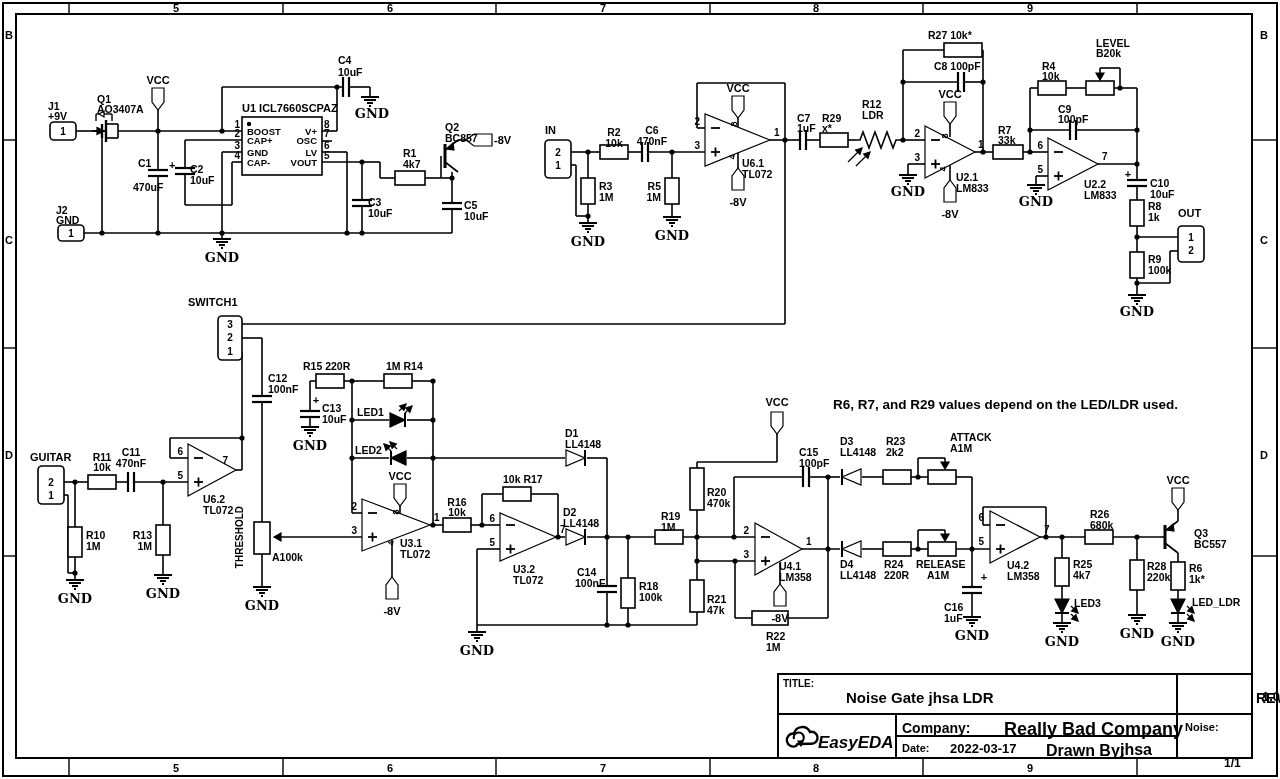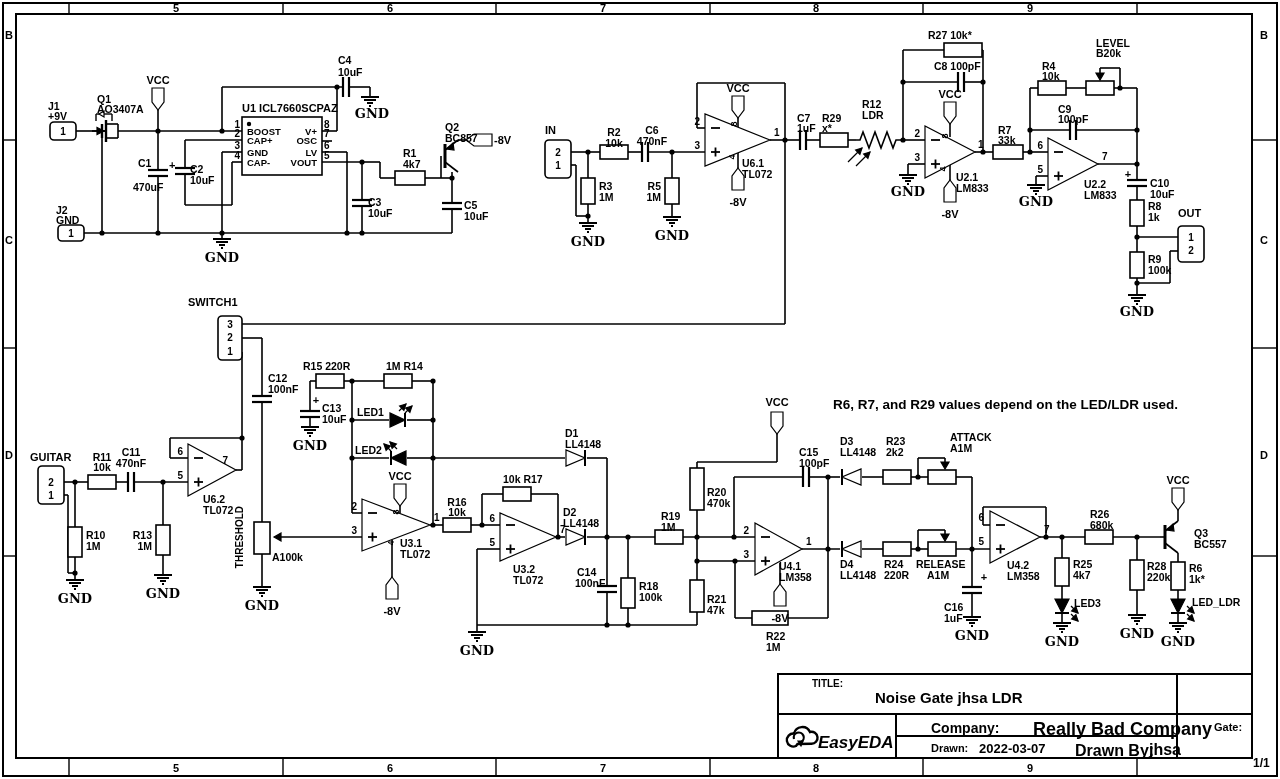--- a/index.html
+++ b/index.html
@@ -1,19 +1,19 @@
 <!DOCTYPE html>
 <html><head>
 <meta charset="utf-8">
 <style>
   html,body{margin:0;padding:0;background:#e8e8e8;}
   #page{position:relative;width:1280px;height:779px;background:#ffffff;overflow:hidden;
         font-family:"Liberation Sans",sans-serif;}
   svg{position:absolute;left:0;top:0;}
-  .tbtxt{position:absolute;color:#000;white-space:nowrap;font-family:"Liberation Sans",sans-serif;font-weight:bold;margin-left:29px;}
+  .tbtxt{position:absolute;color:#000;white-space:nowrap;font-family:"Liberation Sans",sans-serif;font-weight:bold;}
 </style>
 </head>
 <body>
 <div id="page">
 
 <svg id="canvas" width="1280" height="779" viewBox="0 0 1280 779">
       <rect x="3" y="3" width="1274" height="773" fill="none" stroke="#000" stroke-width="2"></rect>
       <rect x="16" y="14" width="1236" height="744" fill="none" stroke="#000" stroke-width="2"></rect>
       <line x1="69" y1="3" x2="69" y2="14" stroke="#000" stroke-width="1.4"></line>
       <line x1="69" y1="758" x2="69" y2="776" stroke="#000" stroke-width="1.4"></line>
@@ -791,21 +791,21 @@
       <text x="818" y="748" font-size="17" fill="#000" text-anchor="start" font-weight="bold" font-family="&quot;Liberation Sans&quot;,sans-serif" font-style="italic">EasyEDA</text>
     </svg>
 
 <div>
   <div class="tbtxt" style="left:783px;top:678px;font-size:10px">TITLE:</div>
   <div class="tbtxt" style="left:846px;top:689px;font-size:15px">Noise Gate jhsa LDR</div>
   <div class="tbtxt" style="left:1256px;top:690px;font-size:14px">REV:</div>
   <div class="tbtxt" style="left:1262px;top:689px;font-size:13px">1.0</div>
   <div class="tbtxt" style="left:902px;top:720px;font-size:14px">Company:</div>
   <div class="tbtxt" style="left:1004px;top:719px;font-size:18px">Really Bad Company</div>
-  <div class="tbtxt" style="left:1185px;top:721px;font-size:11px">Gate:</div>
+  <div class="tbtxt" style="left:1185px;top:721px;font-size:11px">Noise:</div>
   <div class="tbtxt" style="left:1224px;top:756px;font-size:12px">1/1</div>
-  <div class="tbtxt" style="left:902px;top:742px;font-size:11px">Drawn:</div>
-  <div class="tbtxt" style="left:950px;top:741px;font-size:13px">2022-03-07</div>
+  <div class="tbtxt" style="left:902px;top:742px;font-size:11px">Date:</div>
+  <div class="tbtxt" style="left:950px;top:741px;font-size:13px">2022-03-17</div>
   <div class="tbtxt" style="left:1046px;top:742px;font-size:16px">Drawn By:</div>
   <div class="tbtxt" style="left:1120px;top:741px;font-size:16px">jhsa</div>
 </div>
 
 </div>
 
 </body></html>

